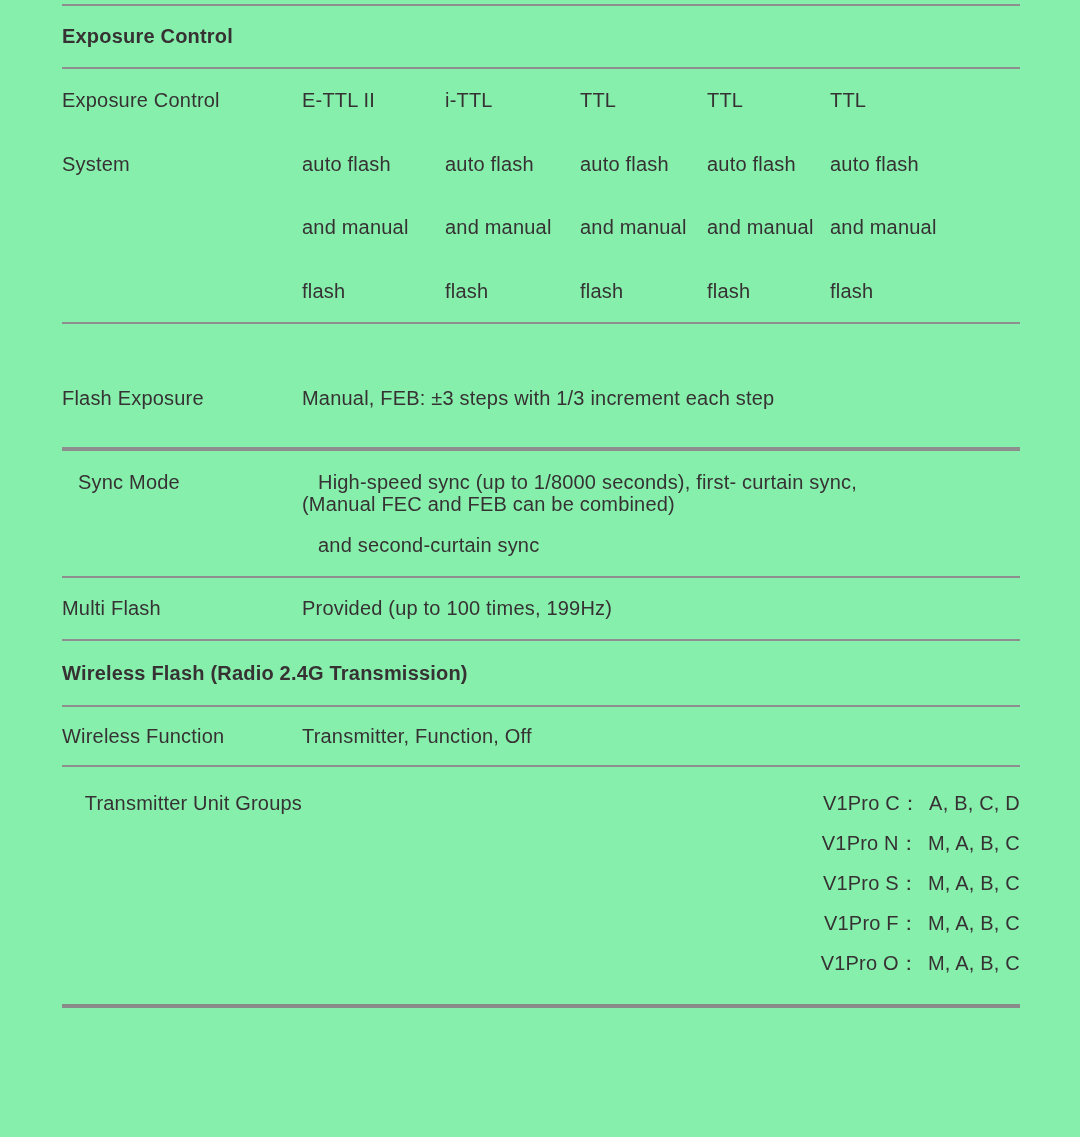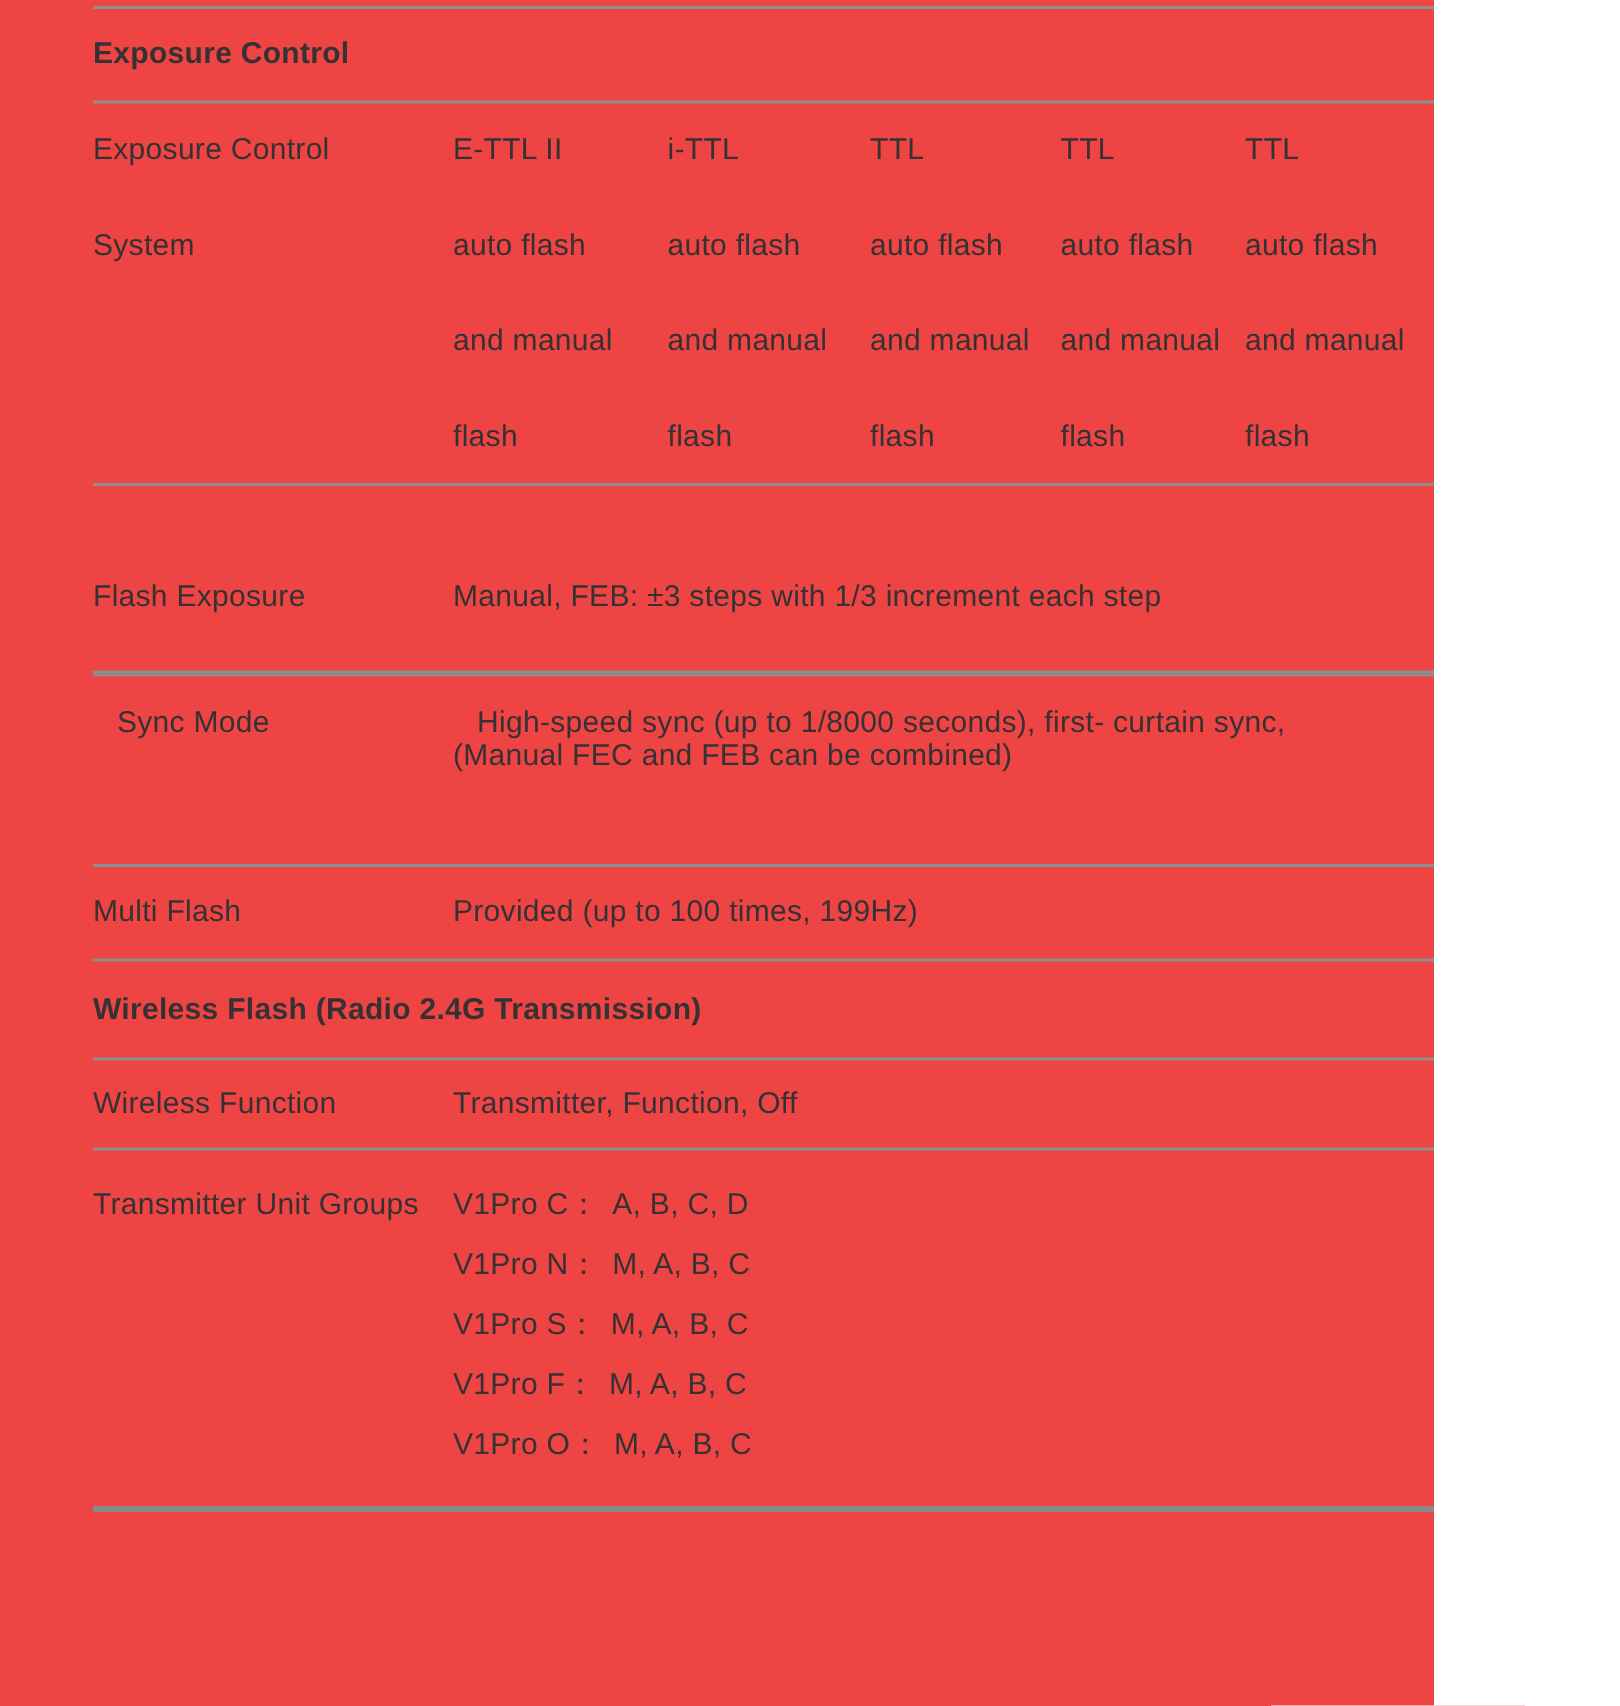--- a/index.html
+++ b/index.html
@@ -1,17 +1,17 @@
 <!DOCTYPE html>
 <html><head>
 <meta charset="utf-8">
 <style>
   html,body{margin:0;padding:0;background:#ffffff;}
   .page{
-    position:relative;width:956px;height:1137px;background:#ef4444;overflow:hidden;
+    position:relative;width:1080px;height:1137px;background:#86efac;overflow:hidden;
     font-family:"Liberation Sans",sans-serif;color:#363233;font-size:20px;letter-spacing:.2px;
   }
   .content{margin-left:62px;width:958px;}
   .spacer-top{height:4px;}
   .rule{height:2px;background:#8e8e8e;}
   .rule-thick{height:4px;background:#8a8a8a;}
   .sec-title{display:flex;align-items:center;font-weight:bold;}
   .sec-title.h1{height:61px;}
   .sec-title.h2{height:64px;}
   .grid{display:grid;}
@@ -21,21 +21,21 @@
   .row-system .line{line-height:63.5px;height:63.5px;}
   
   .two-col{grid-template-columns:240px auto;}
   .row-feb{height:123px;}   .row-feb .line{line-height:61.5px;height:61.5px;margin-top:44px;}
   .row-fel{height:126px;}   .row-fel .line{line-height:63px;height:63px;}
   .row-sync{height:125px;}  .row-sync .line{line-height:62.5px;height:62.5px;margin-left:16px;}
   .row-multi{height:61px;}  .row-multi .line{line-height:61px;height:61px;}
   .row-wfn{height:58px;}    .row-wfn .line{line-height:58px;height:58px;}
   .row-groups{height:237px;padding-top:0;}
   .row-groups .col{padding-top:16px;}
-  .row-groups .line{line-height:40px;height:40px;}
+  .row-groups .line{line-height:40px;height:40px;text-align:right;}
   .groups-val{margin-left:9px;}
 </style>
 </head>
 <body>
 
 <div class="page">
   <div class="content">
 
     <div class="spacer-top"></div>
     <div class="rule"></div>
@@ -95,20 +95,21 @@
     <div class="rule"></div>
 
     <div class="rule"></div>
 
     <div class="grid two-col row-sync">
       <div class="cell">
         <div class="line">Sync Mode</div>
       </div>
       <div class="cell">
         <div class="line">High-speed sync (up to 1/8000 seconds), first- curtain sync,</div>
+        <div class="line">and second-curtain sync</div>
       </div>
     </div>
     <div class="rule"></div>
 
     <div class="grid two-col row-multi">
       <div class="cell">
         <div class="line">Multi Flash</div>
       </div>
       <div class="cell">
         <div class="line">Provided (up to 100 times, 199Hz)</div>

